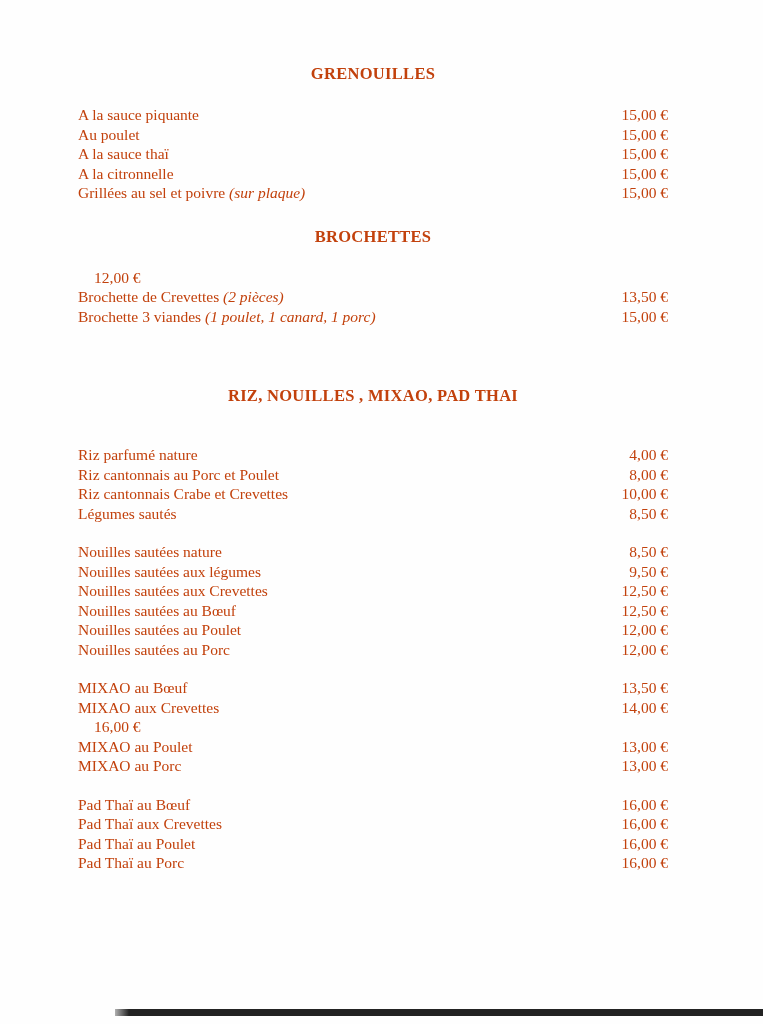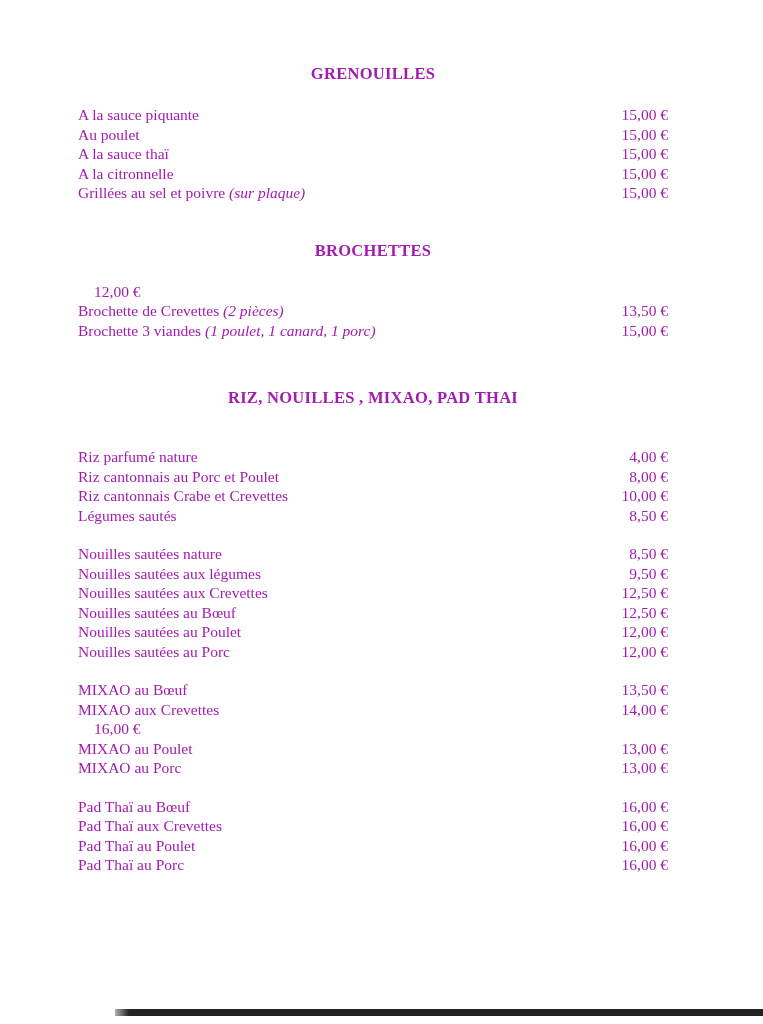--- a/index.html
+++ b/index.html
@@ -7,32 +7,32 @@
     padding: 0;
     background: #ffffff;
   }
   .page {
     position: relative;
     width: 763px;
     height: 1024px;
     margin: 0 auto;
     background: #fefefe;
     font-family: "Liberation Serif", "DejaVu Serif", serif;
-    color: #a21caf;
+    color: #c2410c;
     overflow: hidden;
   }
   .content {
     position: absolute;
     top: 64px;
     left: 78px;
     width: 590px;
   }
   .menu-section { margin: 0; }
-  .menu-section:nth-child(2) { margin-top: 38px; }
-  .menu-section:nth-child(3) { margin-top: 48px; font-family: Liberation Serif, serif; }
+  .menu-section:nth-child(2) { margin-top: 24px; }
+  .menu-section:nth-child(3) { margin-top: 60px; font-family: Liberation Serif, serif; }
   .section-title {
     margin: 0 0 22px 0;
     text-align: center;
     font-size: 16.5px;
     font-weight: bold;
     letter-spacing: 0.3px;
     line-height: 19px;
   }
   .menu-section:nth-child(3) .section-title { margin-bottom: 40px; }
   .item-group + .item-group { margin-top: 19px; }

